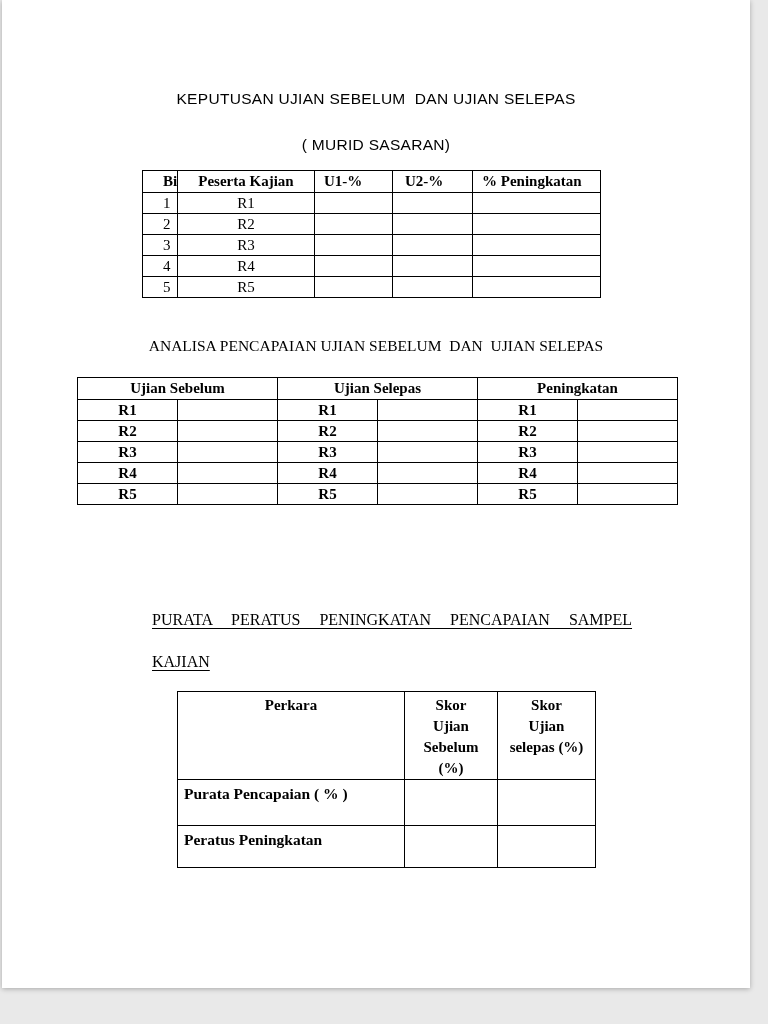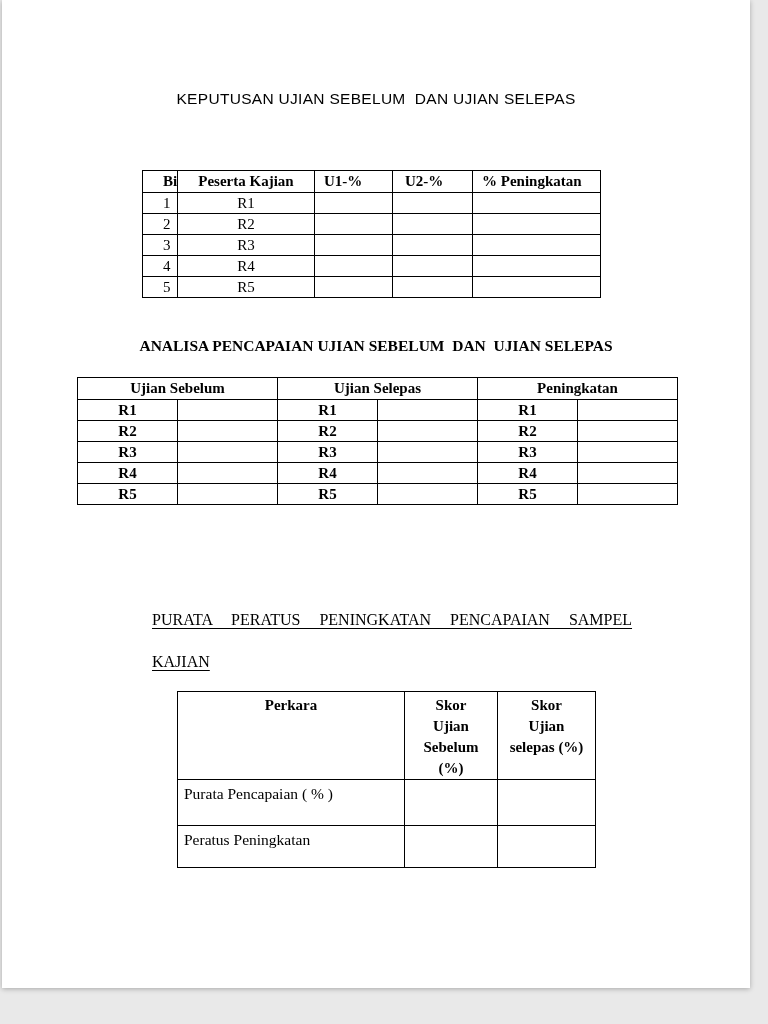--- a/index.html
+++ b/index.html
@@ -29,21 +29,21 @@
     white-space: pre;
     letter-spacing: 0.3px;
   }
   .doc-title    { top: 90px; }
   .doc-subtitle { top: 136px; }
 
   .h2 {
     top: 337px; left: 0; width: 100%;
     text-align: center;
     font-size: 15.5px;
-    font-weight: bold;
+    font-weight: normal;
     white-space: pre;
   }
   .h3-line1, .h3-line2 {
     left: 150px;
     font-size: 16px;
     font-weight: normal;
     text-decoration: underline;
     text-underline-offset: 3px;
     white-space: pre;
   }
@@ -83,28 +83,29 @@
   .t2 tbody tr { height: 21px; }
   .t2 .r { font-weight: bold; }
 
   
   .t3 { top: 691px; left: 175px; width: 418px; }
   .t3 th, .t3 td { vertical-align: top; }
   .t3 .hdr-row { height: 84px; }
   .t3 .hdr-row th { padding-top: 3px; line-height: 21px; }
   .t3 .row1 { height: 46px; }
   .t3 .row2 { height: 42px; margin-top: 37px; }
-  .t3 .lbl { font-weight: normal; text-align: left; padding: 5px 0 0 6px; font-size: 15.5px; }
+  .t3 .lbl { font-weight: bold; text-align: left; padding: 5px 0 0 6px; font-size: 15.5px; }
 </style>
 </head>
 <body>
 
 <div class="page">
 
   <div class="abs doc-title">KEPUTUSAN UJIAN SEBELUM  DAN UJIAN SELEPAS</div>
+  <div class="abs doc-subtitle">( MURID SASARAN)</div>
 
   <table class="abs t1">
     <colgroup>
       <col style="width:35px">
         <col style="width:137px">
         <col style="width:78px">
         <col style="width:80px">
         <col style="width:128px">
     </colgroup>
     <thead>

